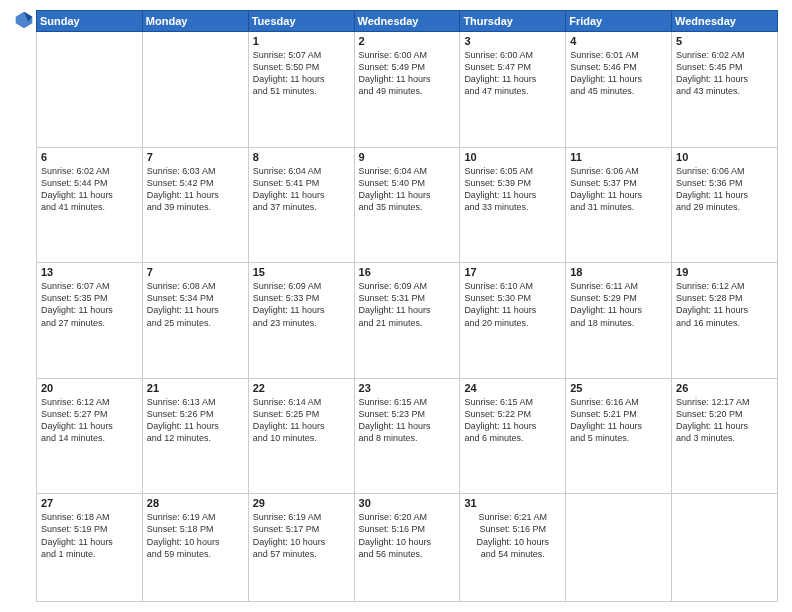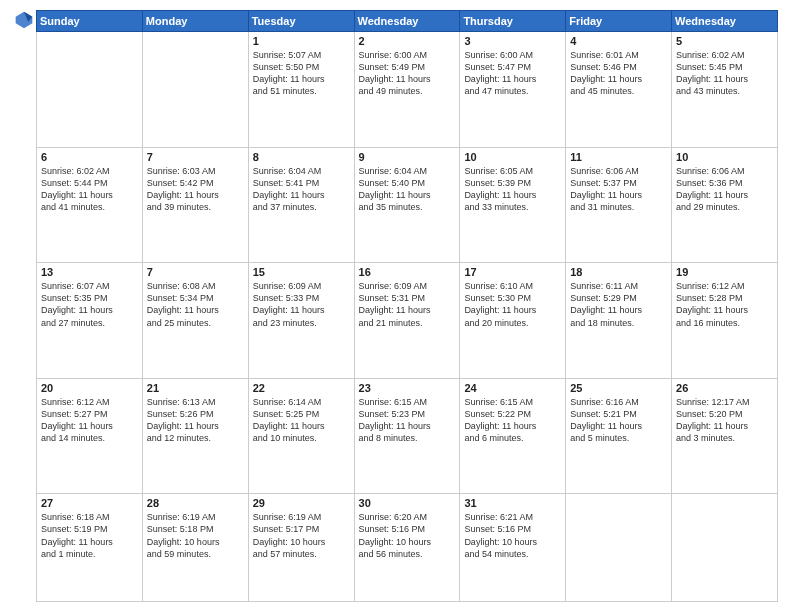--- a/index.html
+++ b/index.html
@@ -353,21 +353,21 @@
           </td>
           <td>
             <span class="day-num">30</span>
             <div class="day-detail" style="white-space: pre-line;">Sunrise: 6:20 AM
 Sunset: 5:16 PM
 Daylight: 10 hours
 and 56 minutes.</div>
           </td>
           <td>
             <span class="day-num">31</span>
-            <div class="day-detail" style="white-space: pre-line;">Sunrise: 6:21 AM
+            <div class="day-detail" style="white-space: pre-line; text-align: center;">Sunrise: 6:21 AM
 Sunset: 5:16 PM
 Daylight: 10 hours
 and 54 minutes.</div>
           </td>
           <td class="empty"></td>
           <td class="empty"></td>
         </tr>
       </tbody>
   </table>
 </div>

